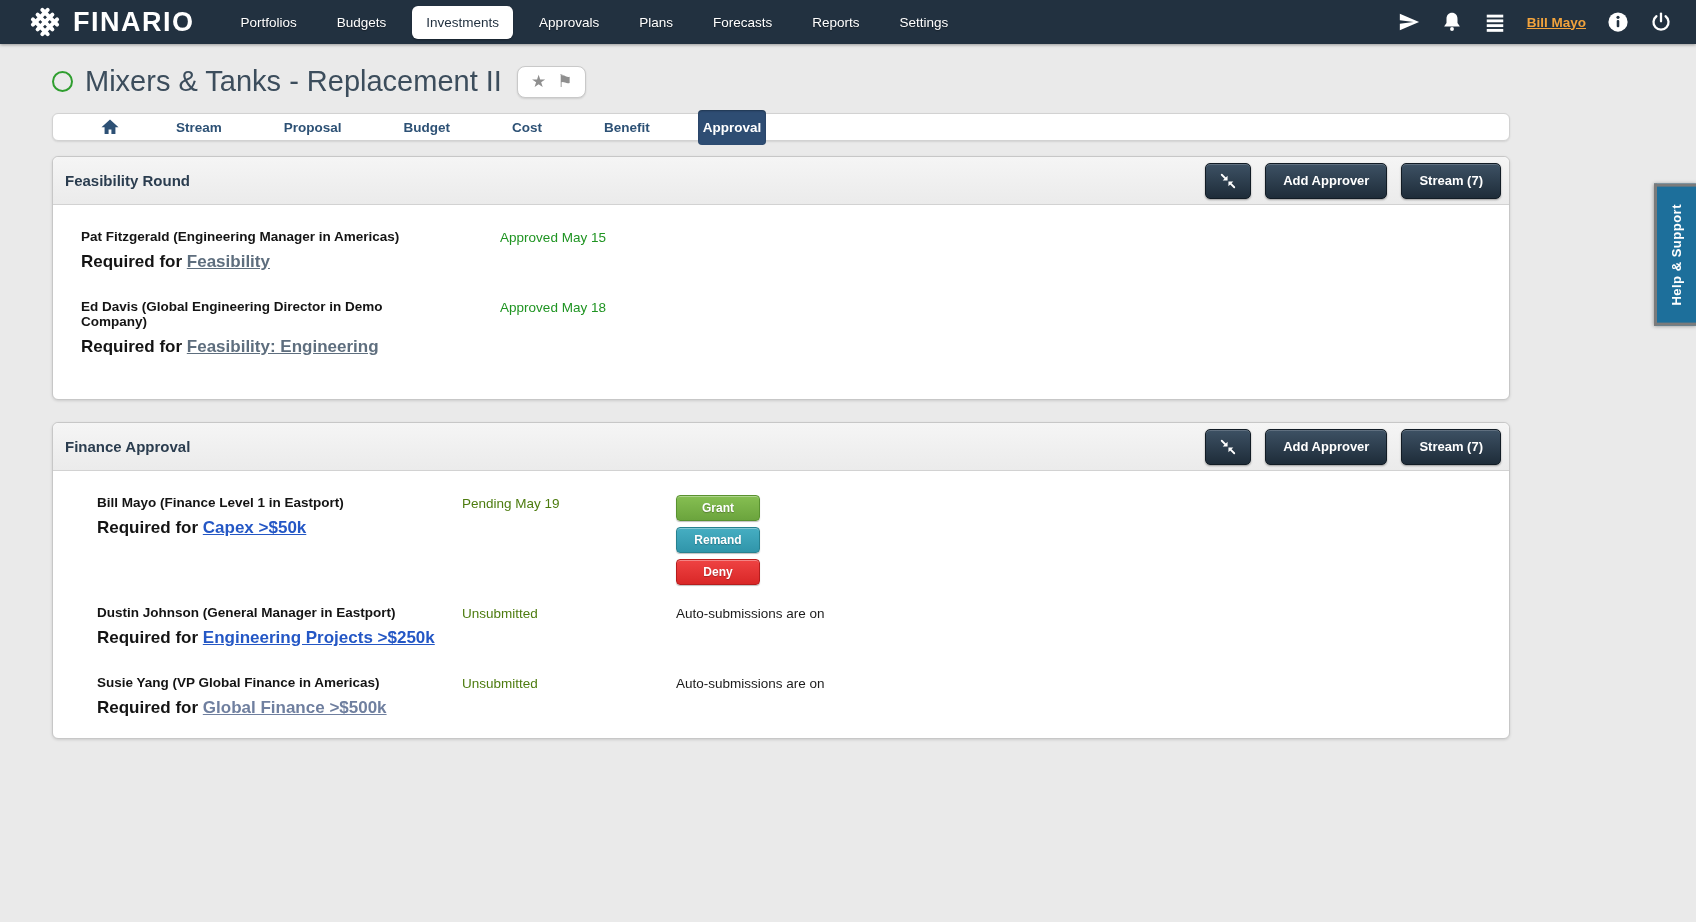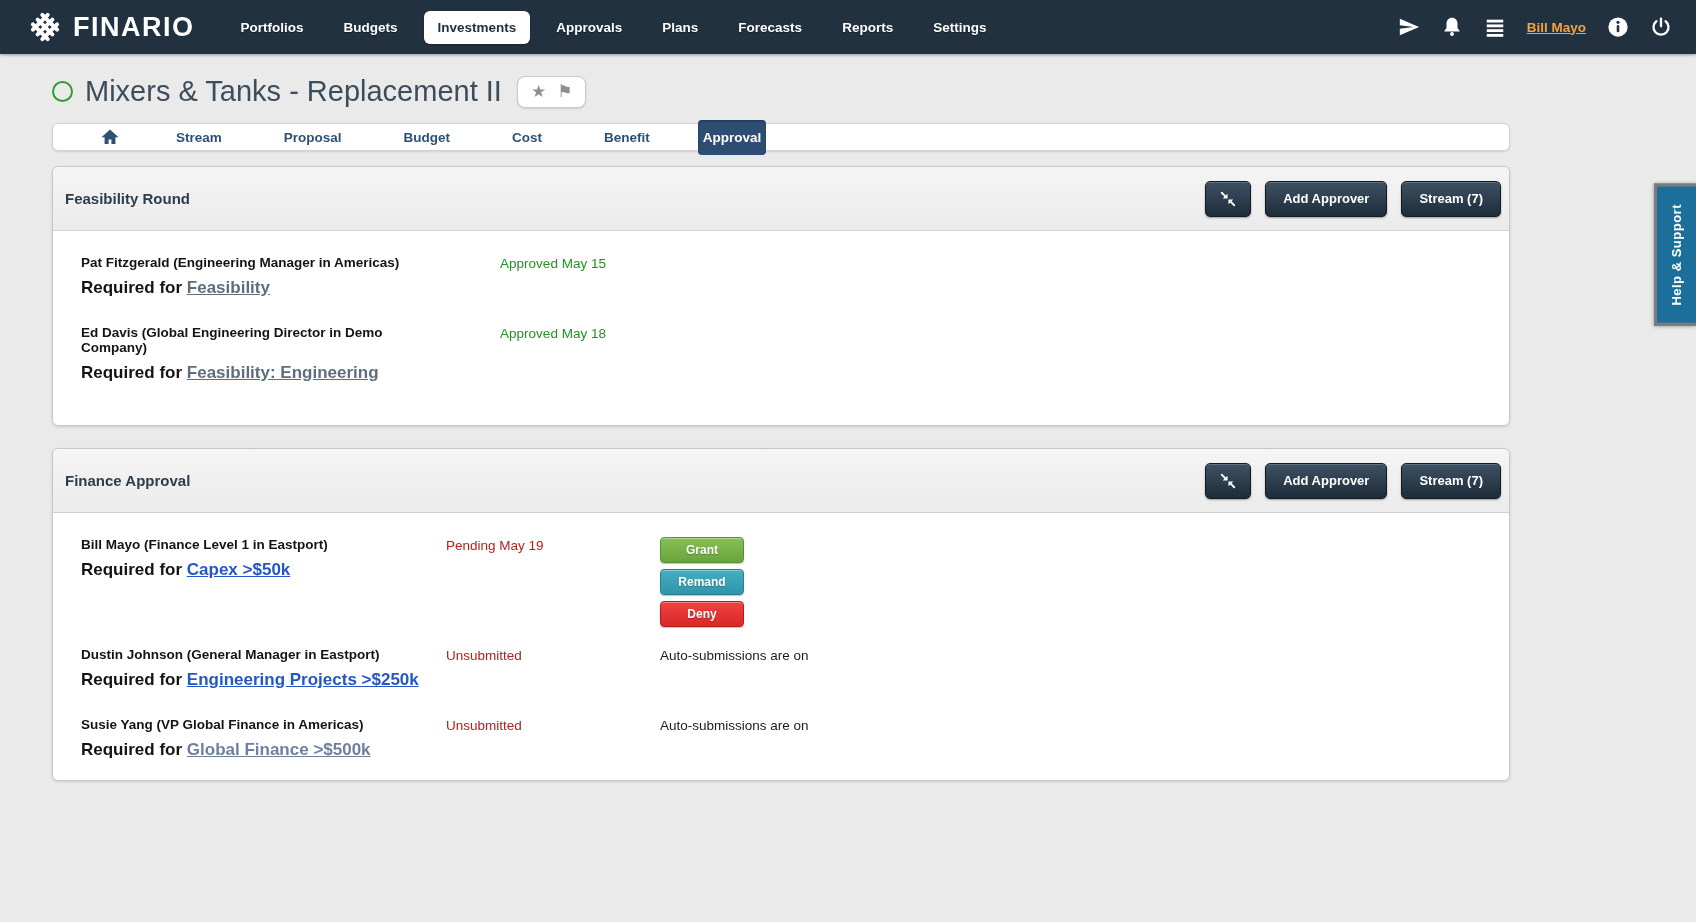--- a/index.html
+++ b/index.html
@@ -5,36 +5,36 @@
   * { box-sizing: border-box; margin: 0; padding: 0; }
   html, body { width: 1696px; height: 922px; overflow: hidden; }
   body {
     font-family: "Liberation Sans", sans-serif;
     background: #eaeaea;
     position: relative;
   }
 
   
   .navbar {
-    height: 54px;
+    height: 44px;
     background: #223140;
     display: flex;
     align-items: center;
     padding: 0 24px 0 26px;
     box-shadow: 0 1px 3px rgba(0,0,0,.35);
     position: relative; z-index: 5;
   }
   .brand { display: flex; align-items: center; cursor: pointer; }
   .brand-text {
     color: #fff; font-size: 27px; font-weight: bold;
     letter-spacing: 1.5px; margin-left: 9px;
   }
   .nav-items { display: flex; list-style: none; margin-left: 26px; align-items: center; }
   .nav-item {
-    color: #fff; font-size: 13.5px; font-weight: bold;
+    color: #fff; font-size: 13.5px; font-weight: normal;
     padding: 9px 14px; margin: 0 6px; cursor: pointer; white-space: nowrap;
     text-shadow: 0 1px 1px rgba(0,0,0,.4);
   }
   .nav-item.active {
     background: #fff; color: #223140; border-radius: 6px; text-shadow: none;
     box-shadow: 0 1px 2px rgba(0,0,0,.3);
   }
   .nav-right { margin-left: auto; display: flex; align-items: center; gap: 21px; }
   .nav-icon { width: 22px; height: 22px; display: inline-flex; cursor: pointer; }
   .nav-icon svg { width: 100%; height: 100%; }
@@ -74,56 +74,56 @@
     background: #2e4d73; color: #fff; border-radius: 4px; padding: 10px 5px;
     box-shadow: inset 0 1px 2px rgba(0,0,0,.3);
   }
 
   
   .panel {
     background: #fff; border: 1px solid #c7c7c7; border-radius: 6px;
     margin-bottom: 22px; box-shadow: 0 1px 3px rgba(0,0,0,.13);
   }
   .panel-header {
-    display: flex; align-items: center; height: 64px;
+    display: flex; align-items: center; height: 48px;
     padding: 0 8px 0 12px;
     background: linear-gradient(#f5f5f5, #ebebeb);
     border-bottom: 1px solid #d2d2d2;
     border-radius: 6px 6px 0 0;
   }
   .panel-title { font-size: 15px; font-weight: bold; color: #2b3d4f; }
   .header-actions { margin-left: auto; display: flex; gap: 14px; align-items: center; }
   .btn-dark {
     background: linear-gradient(#3d5164, #1e2c39);
     color: #fff; font-family: "Liberation Sans", sans-serif;
     font-size: 13px; font-weight: bold;
     border: 1px solid #121c25; border-radius: 5px;
     height: 36px; padding: 0 17px; cursor: pointer;
     box-shadow: inset 0 1px 0 rgba(255,255,255,.18), 0 1px 2px rgba(0,0,0,.35);
     white-space: nowrap;
   }
   .icon-btn { width: 46px; padding: 0; display: inline-flex; align-items: center; justify-content: center; }
   .icon-btn svg { width: 20px; height: 20px; }
 
   .panel-body { padding: 24px 20px 42px 28px; }
-  .panel-body.tight { padding-bottom: 20px; }
+  .panel-body.tight { padding-bottom: 20px; margin-left: 16px; }
 
   .approver-row {
     display: grid; grid-template-columns: 365px 214px 1fr;
     align-items: start; margin-bottom: 27px;
   }
   .approver-row:last-child { margin-bottom: 0; }
   .approver-name { font-size: 13.5px; font-weight: bold; color: #141414; margin-bottom: 8px; }
   .required-line { font-size: 17px; font-weight: bold; color: #141414; }
   .req-link { text-decoration: underline; cursor: pointer; }
   .req-link.gray  { color: #5e6e7e; }
   .req-link.blue  { color: #2457c5; }
   .req-link.slate { color: #6f7f9f; text-align: right; }
 
-  .status-cell { font-size: 13.5px; color: #b91c1c; padding-top: 1px; }
+  .status-cell { font-size: 13.5px; color: #4d7c0f; padding-top: 1px; }
   .status-cell.approved { color: #1f9422; text-align: center; }
   .note-cell { font-size: 13.5px; color: #1c1c1c; padding-top: 1px; }
 
   .action-stack { display: flex; flex-direction: column; gap: 6px; }
   .action-btn {
     width: 84px; height: 26px; border-radius: 4px; cursor: pointer;
     color: #fff; font-family: "Liberation Sans", sans-serif;
     font-size: 12px; font-weight: bold; text-align: center;
     border: 1px solid transparent;
     box-shadow: inset 0 1px 0 rgba(255,255,255,.35), 0 1px 1px rgba(0,0,0,.25);

